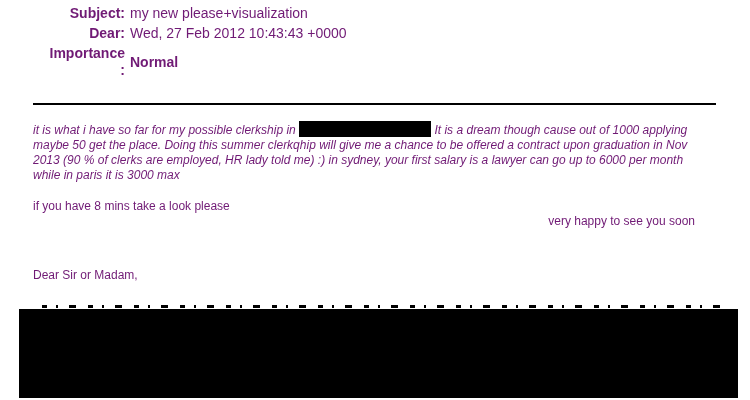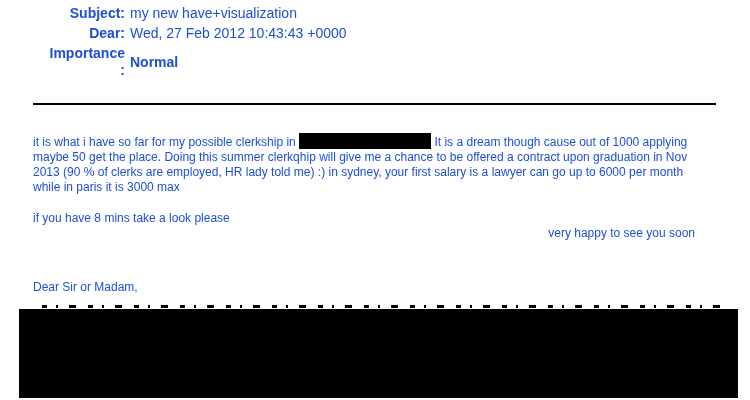--- a/index.html
+++ b/index.html
@@ -1,21 +1,21 @@
 <!DOCTYPE html>
 <html><head>
 <meta charset="utf-8">
 <style>
   html, body { margin: 0; padding: 0; }
   .page {
     position: relative;
     width: 750px;
     height: 400px;
     background: #ffffff;
-    color: #1d4ed8;
+    color: #701a75;
     font-family: "Liberation Sans", "DejaVu Sans", sans-serif;
     overflow: hidden;
   }
   table.headers {
     border-collapse: collapse;
     table-layout: fixed;
     width: 700px;
     margin: 4px 0 0 37px;
     font-size: 14px;
     line-height: 17px;
@@ -39,21 +39,21 @@
     margin: 22px 0 0 33px;
   }
   .bodytext {
     margin-left: 33px;
     width: 662px;
     font-size: 12px;
     line-height: 15px;
   }
   .bodytext p { margin: 0; padding: 0; }
   p.greeting   { margin-top: 18px; }
-  p.clerkship  { margin-top: 28px; }
+  p.clerkship  { margin-top: 16px; font-style: italic; }
   p.request    { margin-top: 16px; }
   p.closing    { margin-top: 0; text-align: right; }
   p.salutation { margin-top: 39px; }
   .inline-redact {
     display: inline-block;
     width: 132px;
     height: 16px;
     background: #000000;
     vertical-align: -3px;
   }
@@ -83,21 +83,21 @@
 <div class="page">
 
   <table class="headers">
     <colgroup>
         <col style="width:93px">
         <col>
       </colgroup>
     <tbody>
         <tr>
       <td class="hl">Subject:</td>
-      <td class="hv">my new have+visualization</td>
+      <td class="hv">my new please+visualization</td>
     </tr>
     <tr>
       <td class="hl">Dear:</td>
       <td class="hv">Wed, 27 Feb 2012 10:43:43 +0000</td>
     </tr>
     <tr>
       <td class="hl"><span>Importance</span><span class="colon">:</span></td>
       <td class="hv mid">Normal</td>
     </tr>
   </tbody>

